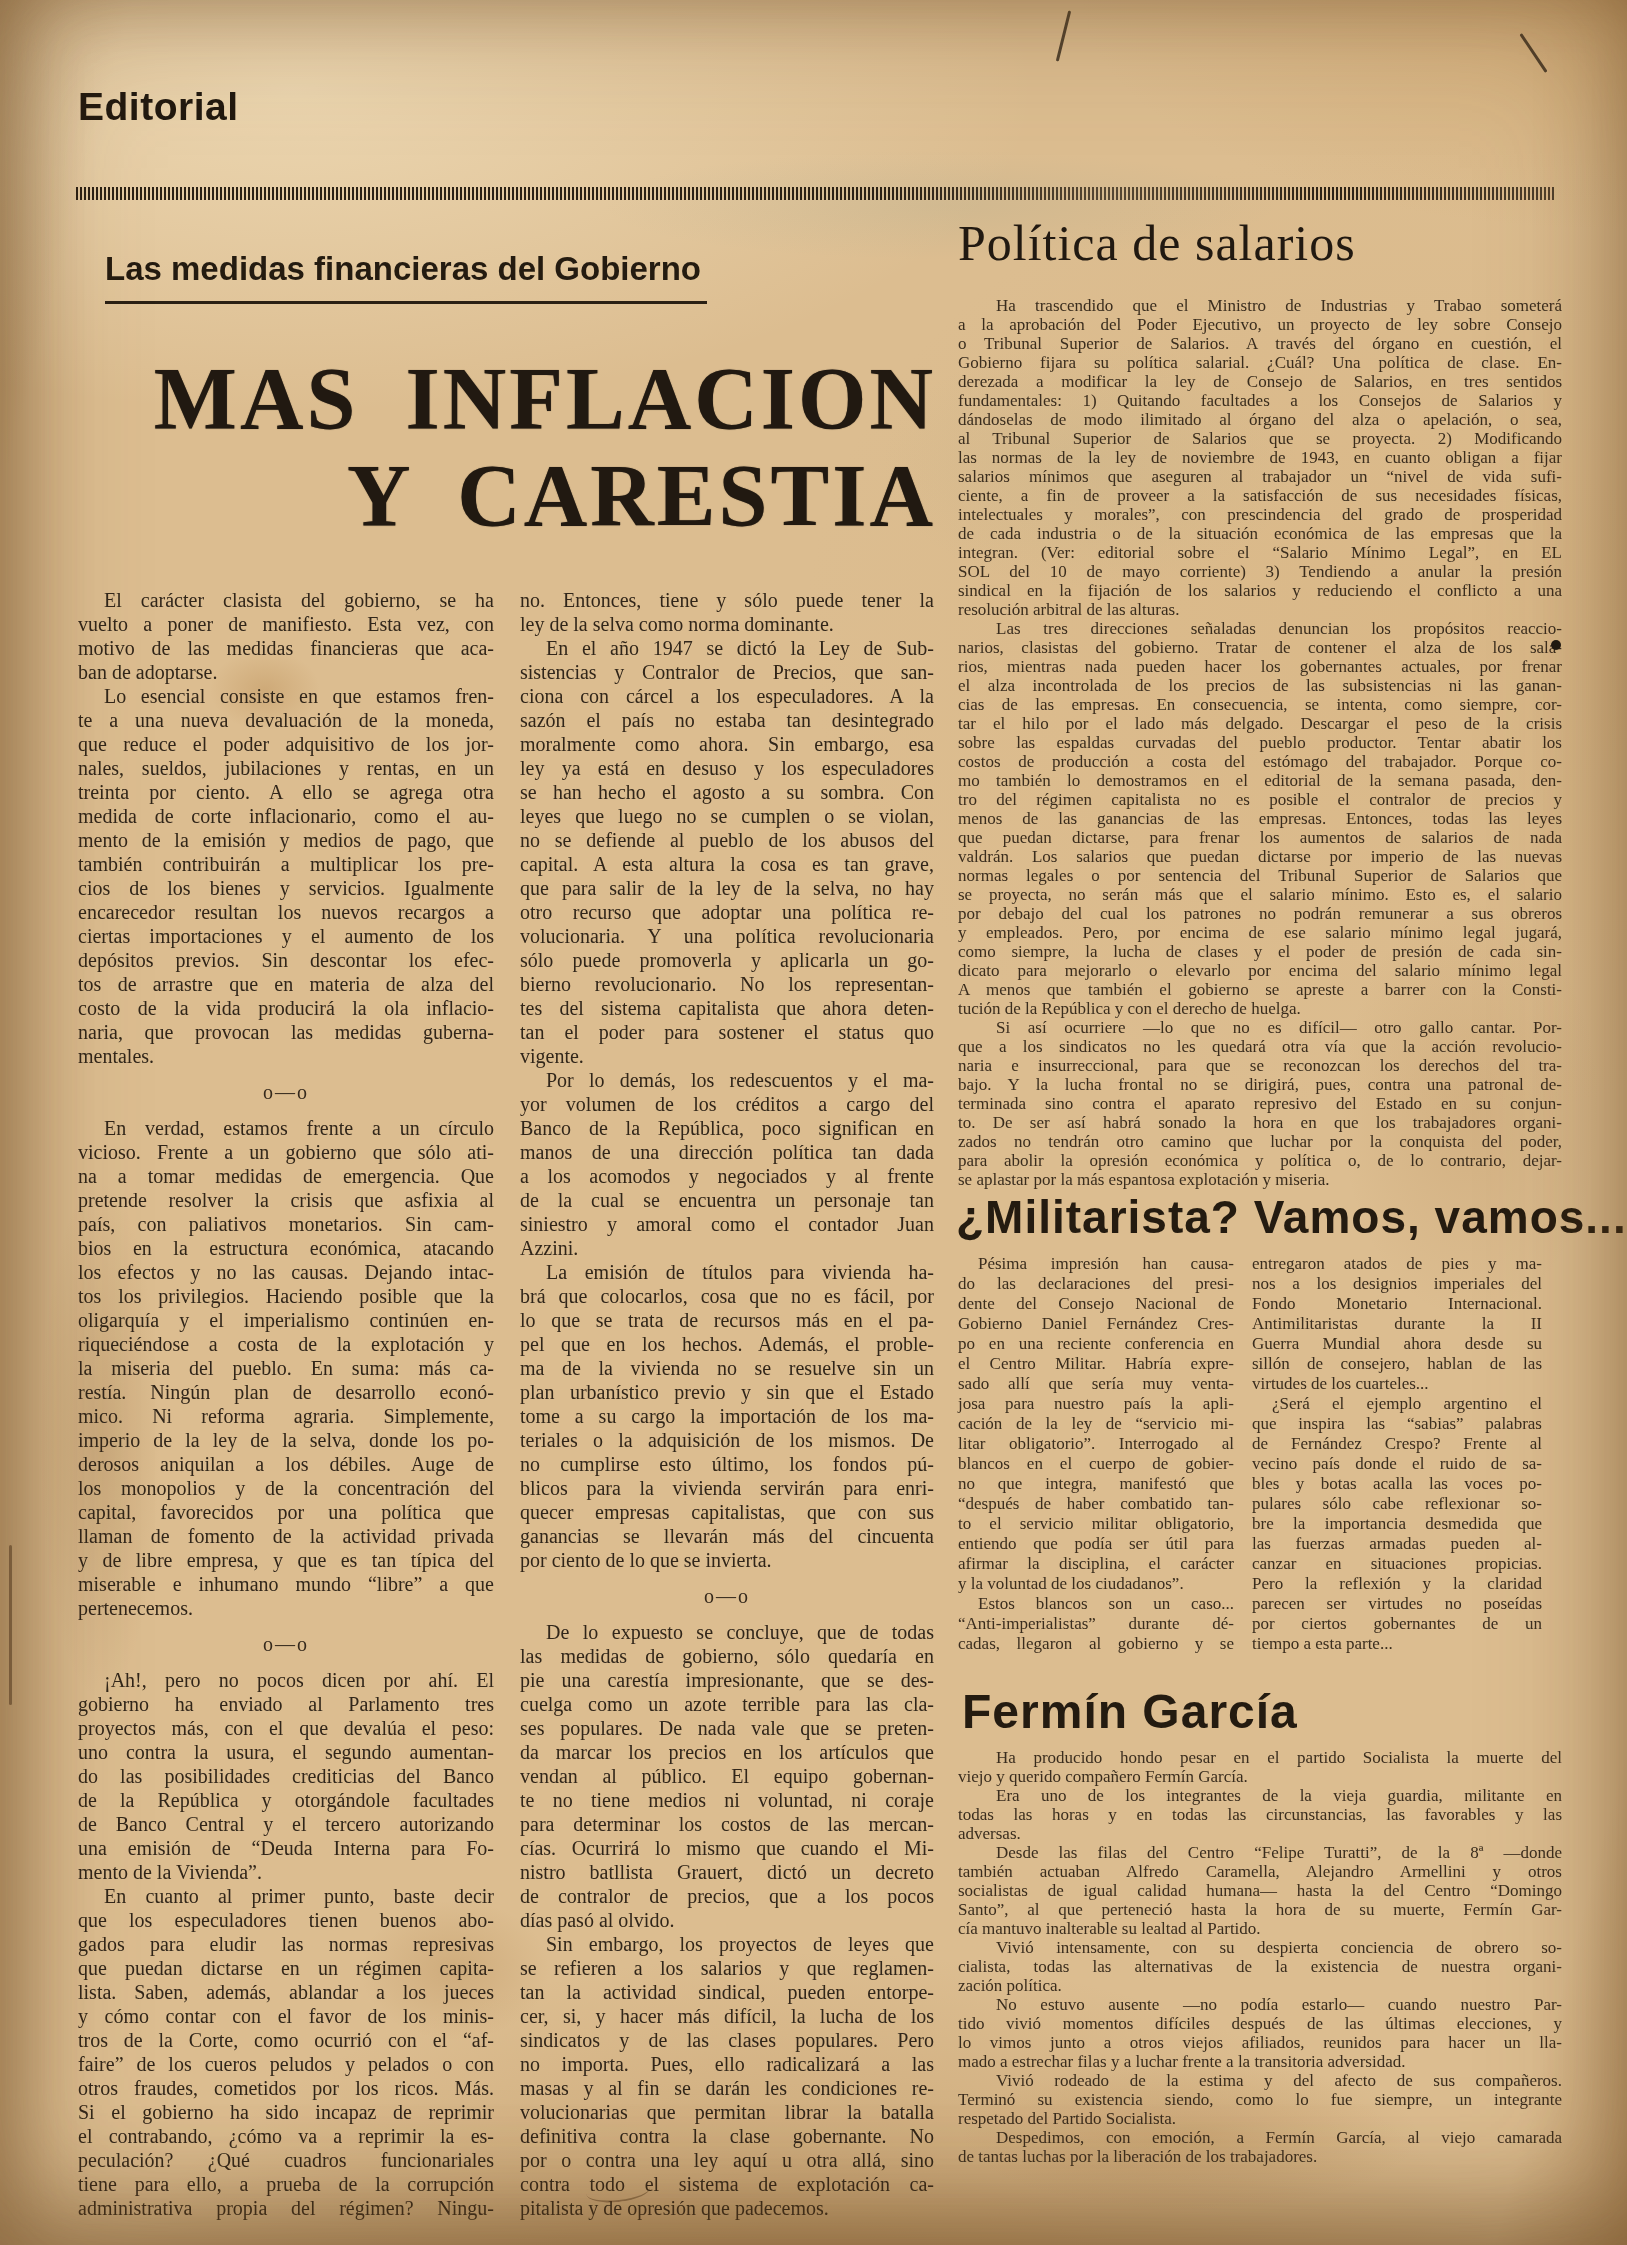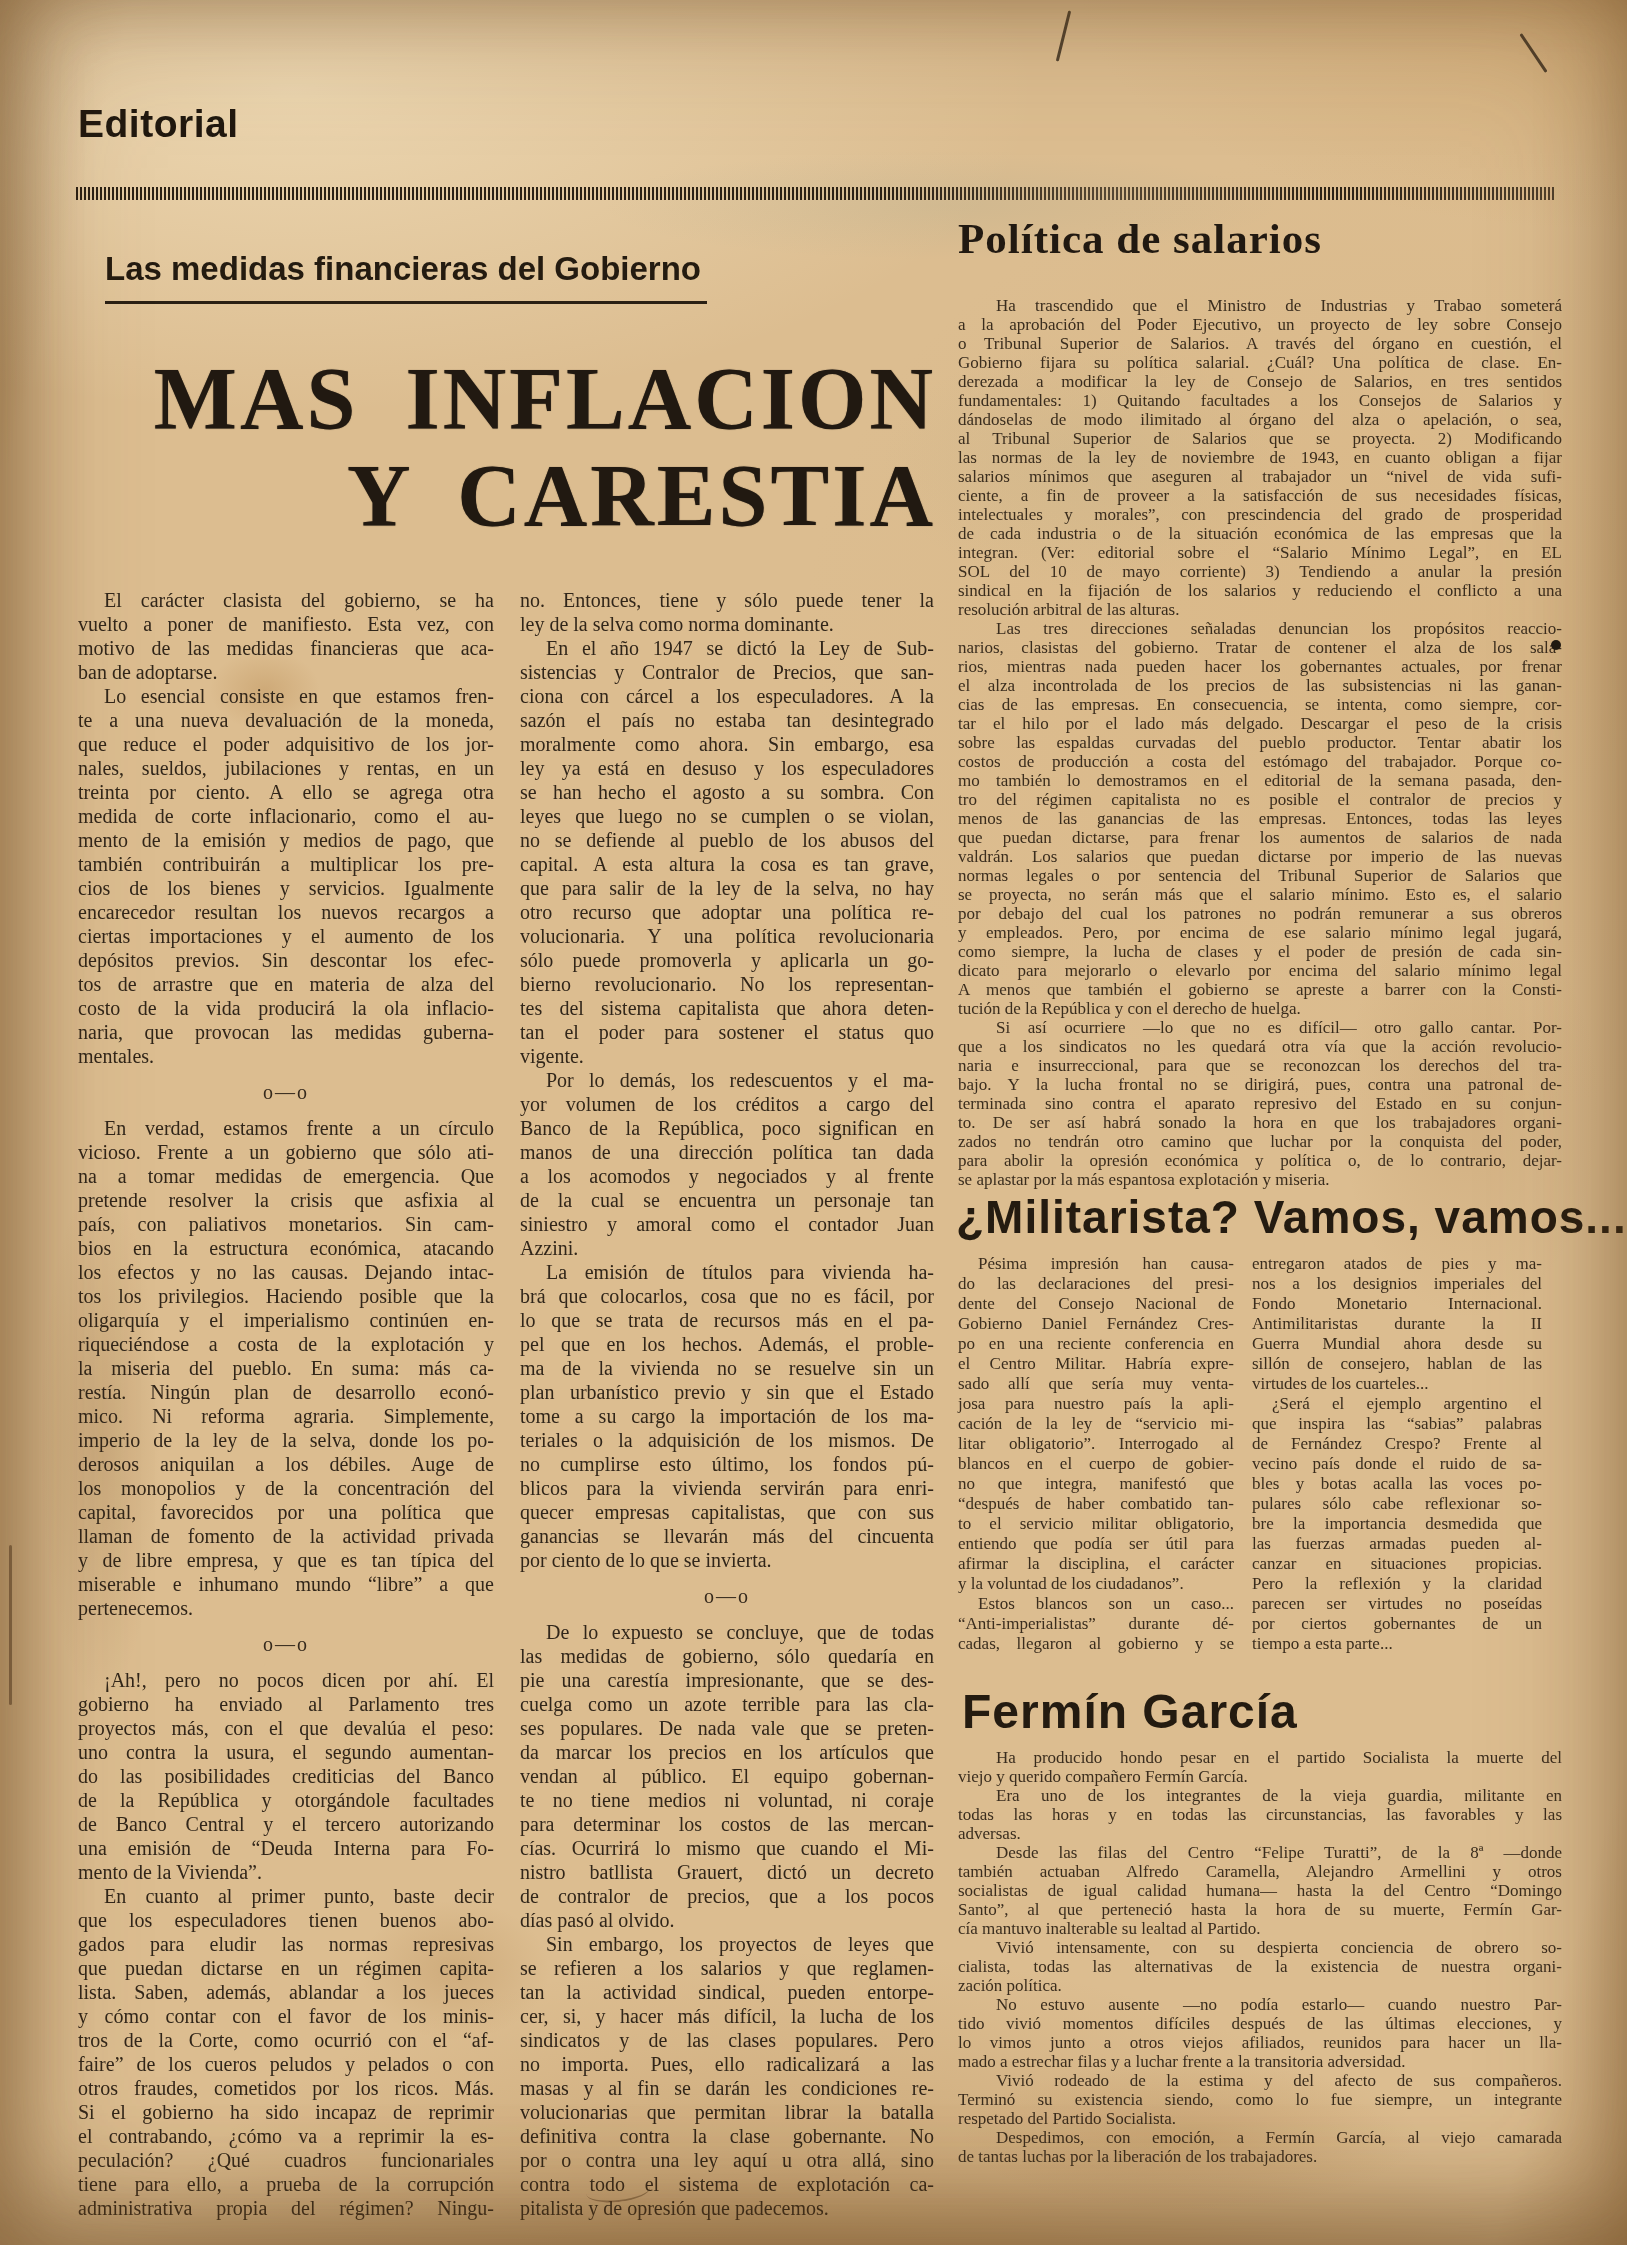--- a/index.html
+++ b/index.html
@@ -19,21 +19,21 @@
     box-shadow:inset 0 0 140px rgba(104,70,30,.42), inset 0 -45px 90px rgba(98,64,24,.32), inset 25px 0 60px rgba(98,64,24,.22);}
   .stain{position:absolute;border-radius:50%;pointer-events:none;}
   .s1{left:600px;top:150px;width:680px;height:110px;background:radial-gradient(closest-side,rgba(125,150,138,.12),transparent);}
   .s2{left:880px;top:340px;width:420px;height:250px;background:radial-gradient(closest-side,rgba(150,160,128,.12),transparent);}
   .s3{left:210px;top:650px;width:110px;height:80px;background:radial-gradient(closest-side,rgba(165,112,48,.25),transparent);}
   .s4{left:360px;top:1900px;width:190px;height:140px;background:radial-gradient(closest-side,rgba(152,102,44,.20),transparent);}
   .s5{left:960px;top:2060px;width:460px;height:150px;background:radial-gradient(closest-side,rgba(152,102,44,.18),transparent);}
   .s6{left:1340px;top:900px;width:260px;height:420px;background:radial-gradient(closest-side,rgba(150,100,45,.14),transparent);}
   .s7{left:40px;top:1180px;width:120px;height:520px;background:radial-gradient(closest-side,rgba(120,80,35,.18),transparent);}
 
-  .label{position:absolute;left:78px;top:102px;font-family:"Liberation Sans","DejaVu Sans",sans-serif;
+  .label{position:absolute;left:78px;top:85px;font-family:"Liberation Sans","DejaVu Sans",sans-serif;
     font-weight:700;font-size:39px;letter-spacing:.5px;color:#20180f;}
   .rule{position:absolute;left:76px;top:187px;width:1478px;height:13px;
     background:repeating-linear-gradient(90deg,#2b2115 0 2px,rgba(43,33,21,0) 2px 4px);
     -webkit-mask-image:linear-gradient(90deg,#000 0 55%,rgba(0,0,0,.75) 70%,#000 85%,rgba(0,0,0,.8));
             mask-image:linear-gradient(90deg,#000 0 55%,rgba(0,0,0,.75) 70%,#000 85%,rgba(0,0,0,.8));}
   .kicker{position:absolute;left:78px;top:250px;font-family:"Liberation Sans","DejaVu Sans",sans-serif;
     font-weight:700;font-size:33px;color:#241b10;border-bottom:3px solid #2a2014;padding:0 6px 13px 0;margin-left:27px;}
   .headline{position:absolute;left:80px;top:350px;width:856px;text-align:right;
     font-weight:700;font-size:88px;line-height:97px;letter-spacing:3px;word-spacing:22px;color:#211911;
     text-shadow:0 0 1px rgba(33,25,17,.65);}
@@ -42,21 +42,21 @@
   .col1{left:78px;width:416px;}
   .col2{left:520px;width:414px;}
 
   .ln{text-align:justify;text-align-last:justify;white-space:nowrap;}
   .ln.first{text-indent:26px;}
   .ln.last{text-align-last:left;}
   .small .ln.first{text-indent:38px;}
   .mcols .ln.first{text-indent:20px;}
   .pdiv{height:48px;line-height:48px;text-align:center;letter-spacing:2px;font-size:20px;color:#35291c;}
 
-  .sal-title{position:absolute;left:958px;top:214px;margin:0;font-weight:700;font-size:43px;
+  .sal-title{position:absolute;left:958px;top:214px;margin:0;font-weight:400;font-size:50px;
     letter-spacing:1px;color:#211911;font-family:"Liberation Serif","DejaVu Serif",serif;}
   .sal-body{position:absolute;left:958px;top:296px;width:604px;font-size:17px;line-height:19px;color:#3a2d1e;}
 
   .mil-title{position:absolute;left:956px;top:1190px;margin:0;font-family:"Liberation Sans","DejaVu Sans",sans-serif;
     font-weight:700;font-size:46px;letter-spacing:1px;color:#241b10;}
   .mcols{position:absolute;left:958px;top:1254px;width:606px;display:flex;gap:18px;
     font-size:17px;line-height:20px;color:#3a2d1e;}
   .mcol1{width:276px;flex:0 0 276px;}
   .mcol2{width:290px;flex:0 0 290px;}
 

